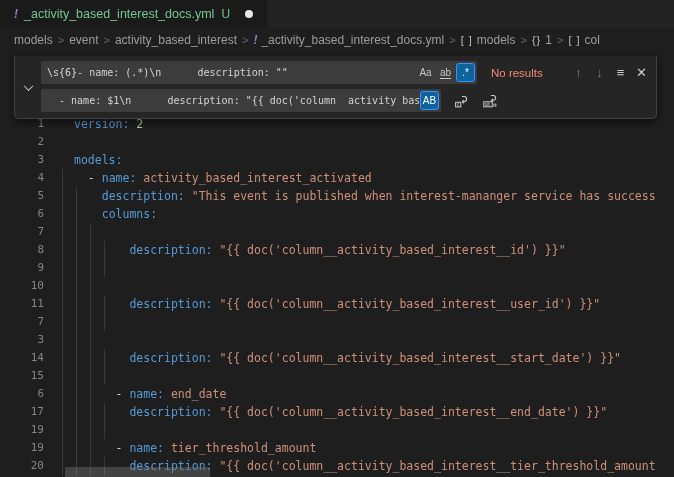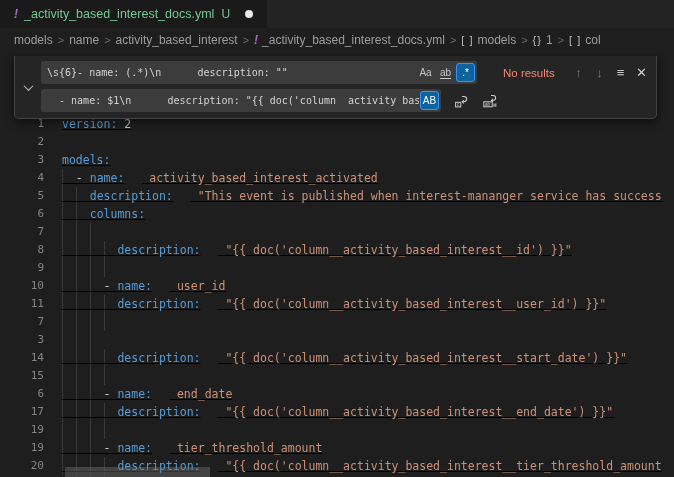--- a/index.html
+++ b/index.html
@@ -23,23 +23,23 @@
   .bc-sep { color:#6a6a6a; font-size:11px; margin:0 5px; }
   .bc-ico-yaml { color:#a074c4; font-weight:700; font-style:italic; }
   .bc-ico-sym { color:#bdbdbd; font-size:11px; letter-spacing:1px; }
   
   .editor { position:absolute; top:52px; left:0; right:0; bottom:0; overflow:hidden; }
   .code { position:absolute; top:63px; left:0; right:0; }
   .cline { position:relative; height:18px; font-family:"DejaVu Sans Mono", monospace;
     font-size:11.5px; line-height:18px; white-space:pre; }
   .ln { position:absolute; left:0; width:44px; text-align:right; color:#858585;
     font-size:11px; line-height:18px; }
-  .ltext { position:absolute; left:62px; top:0;text-decoration:underline; }
+  .ltext { position:absolute; left:74px; top:0; }
   .guide { position:absolute; top:0; bottom:0; width:1px; background:#3a3a3a; }
-  .tk-k { color:#569cd6; } .tk-s { color:#ce9178;margin-left:18px; }
+  .tk-k { color:#569cd6; } .tk-s { color:#ce9178; }
   .tk-n { color:#b5cea8; } .tk-d { color:#d0d0d0; }
   
   .findw { position:absolute; top:4px; left:14px; width:643px; z-index:5;
     background:#252526; border:1px solid #424242; border-top:none;
     border-radius:0 0 5px 5px; box-shadow:0 3px 9px rgba(0,0,0,.55);
     padding:4px 4px 5px 0; }
   .chev-zone { position:absolute; left:0; top:0; bottom:0; width:26px;
     display:flex; align-items:center; justify-content:center; cursor:pointer; }
   .chev { width:7px; height:7px; border-right:1.6px solid #c5c5c5;
     border-bottom:1.6px solid #c5c5c5; transform:rotate(45deg) translate(-1px,-1px); }
@@ -50,21 +50,21 @@
   .ftext { flex:1 1 auto; overflow:hidden; white-space:pre;
     font-family:"DejaVu Sans Mono", monospace; font-size:10px; color:#d4d4d4; }
   .find-box { width:436px; flex:none; }
   .repl-box { width:400px; flex:none; }
   .tgl { flex:none; width:19px; height:19px; margin-left:1px; display:flex;
     align-items:center; justify-content:center; border-radius:3px; color:#c8c8c8;
     font-size:10px; border:1px solid transparent; cursor:pointer;
     font-family:"Liberation Sans", sans-serif; }
   .tgl.active { background:#0e639c; border-color:#3794ff; color:#ffffff; }
   .tgl-ww span { border-bottom:1px solid currentColor; padding-bottom:0px; }
-  .results { color:#f48771; font-size:11.5px; margin-left:26px; white-space:nowrap; }
+  .results { color:#f48771; font-size:11.5px; margin-left:14px; white-space:nowrap; }
   .navgrp { margin-left:auto; display:flex; align-items:center; }
   .nbtn { width:21px; height:21px; display:flex; align-items:center; justify-content:center;
     color:#cccccc; font-size:13px; border-radius:3px; cursor:pointer; }
   .nbtn.dis { color:#7d7d7d; }
   .rbtns { display:flex; align-items:center; margin-left:10px; gap:9px; }
   .rbtn { width:20px; height:20px; display:flex; align-items:center; justify-content:center;
     border-radius:3px; cursor:pointer; }
   
   .hthumb { position:absolute; left:65px; bottom:0; width:145px; height:10px;
     background:rgba(120,120,120,.42); }
@@ -82,21 +82,21 @@
       <span class="mod-dot"></span>
     </div>
   </div>
 
   <div class="breadcrumb" id="breadcrumb">
       <span class="bc-item">
         <span>models</span>
       </span>
       <span class="bc-sep">&gt;</span>
       <span class="bc-item">
-        <span>name</span>
+        <span>event</span>
       </span>
       <span class="bc-sep">&gt;</span>
       <span class="bc-item">
         <span>activity_based_interest</span>
       </span>
       <span class="bc-sep">&gt;</span>
       <span class="bc-item">
         <span class="bc-ico-yaml">!</span>
         <span>_activity_based_interest_docs.yml</span>
       </span>
@@ -121,21 +121,21 @@
     <div class="code" id="code">
         <div class="cline"><span class="ln">1</span><span class="ltext"><span class="tk-k">version:</span><span class="tk-d"> </span><span class="tk-n">2</span></span></div>
         <div class="cline"><span class="ln">2</span><span class="ltext"></span></div>
         <div class="cline"><span class="ln">3</span><span class="ltext"><span class="tk-k">models:</span></span></div>
         <div class="cline"><span class="ln">4</span><span class="guide" style="left: 62px;"></span><span class="ltext"><span class="tk-d">  - </span><span class="tk-k">name:</span><span class="tk-s"> activity_based_interest_activated</span></span></div>
         <div class="cline"><span class="ln">5</span><span class="guide" style="left: 62px;"></span><span class="guide" style="left: 75.84px;"></span><span class="ltext"><span class="tk-d">    </span><span class="tk-k">description:</span><span class="tk-s"> "This event is published when interest-mananger service has success</span></span></div>
         <div class="cline"><span class="ln">6</span><span class="guide" style="left: 62px;"></span><span class="guide" style="left: 75.84px;"></span><span class="ltext"><span class="tk-d">    </span><span class="tk-k">columns:</span></span></div>
         <div class="cline"><span class="ln">7</span><span class="guide" style="left: 62px;"></span><span class="guide" style="left: 75.84px;"></span><span class="guide" style="left: 89.68px;"></span></div>
         <div class="cline"><span class="ln">8</span><span class="guide" style="left: 62px;"></span><span class="guide" style="left: 75.84px;"></span><span class="guide" style="left: 89.68px;"></span><span class="guide" style="left: 103.52px;"></span><span class="ltext"><span class="tk-d">        </span><span class="tk-k">description:</span><span class="tk-s"> "{{ doc('column__activity_based_interest__id') }}"</span></span></div>
         <div class="cline"><span class="ln">9</span><span class="guide" style="left: 62px;"></span><span class="guide" style="left: 75.84px;"></span><span class="guide" style="left: 89.68px;"></span><span class="guide" style="left: 103.52px;"></span><span class="ltext"></span></div>
-        <div class="cline"><span class="ln">10</span><span class="guide" style="left: 62px;"></span><span class="guide" style="left: 75.84px;"></span><span class="guide" style="left: 89.68px;"></span><span class="ltext"><span class="tk-d">      - </span><span class="tk-k">name:</span><span class="tk-s"> user_id</span></span></div>
+        <div class="cline"><span class="ln">10</span><span class="guide" style="left: 62px;"></span><span class="guide" style="left: 75.84px;"></span><span class="guide" style="left: 89.68px;"></span></div>
         <div class="cline"><span class="ln">11</span><span class="guide" style="left: 62px;"></span><span class="guide" style="left: 75.84px;"></span><span class="guide" style="left: 89.68px;"></span><span class="guide" style="left: 103.52px;"></span><span class="ltext"><span class="tk-d">        </span><span class="tk-k">description:</span><span class="tk-s"> "{{ doc('column__activity_based_interest__user_id') }}"</span></span></div>
         <div class="cline"><span class="ln">7</span><span class="guide" style="left: 62px;"></span><span class="guide" style="left: 75.84px;"></span><span class="guide" style="left: 89.68px;"></span><span class="guide" style="left: 103.52px;"></span><span class="ltext"></span></div>
         <div class="cline"><span class="ln">3</span><span class="guide" style="left: 62px;"></span><span class="guide" style="left: 75.84px;"></span><span class="guide" style="left: 89.68px;"></span></div>
         <div class="cline"><span class="ln">14</span><span class="guide" style="left: 62px;"></span><span class="guide" style="left: 75.84px;"></span><span class="guide" style="left: 89.68px;"></span><span class="guide" style="left: 103.52px;"></span><span class="ltext"><span class="tk-d">        </span><span class="tk-k">description:</span><span class="tk-s"> "{{ doc('column__activity_based_interest__start_date') }}"</span></span></div>
         <div class="cline"><span class="ln">15</span><span class="guide" style="left: 62px;"></span><span class="guide" style="left: 75.84px;"></span><span class="guide" style="left: 89.68px;"></span><span class="guide" style="left: 103.52px;"></span><span class="ltext"></span></div>
         <div class="cline"><span class="ln">6</span><span class="guide" style="left: 62px;"></span><span class="guide" style="left: 75.84px;"></span><span class="guide" style="left: 89.68px;"></span><span class="ltext"><span class="tk-d">      - </span><span class="tk-k">name:</span><span class="tk-s"> end_date</span></span></div>
         <div class="cline"><span class="ln">17</span><span class="guide" style="left: 62px;"></span><span class="guide" style="left: 75.84px;"></span><span class="guide" style="left: 89.68px;"></span><span class="guide" style="left: 103.52px;"></span><span class="ltext"><span class="tk-d">        </span><span class="tk-k">description:</span><span class="tk-s"> "{{ doc('column__activity_based_interest__end_date') }}"</span></span></div>
         <div class="cline"><span class="ln">19</span><span class="guide" style="left: 62px;"></span><span class="guide" style="left: 75.84px;"></span><span class="guide" style="left: 89.68px;"></span><span class="guide" style="left: 103.52px;"></span><span class="ltext"></span></div>
         <div class="cline"><span class="ln">19</span><span class="guide" style="left: 62px;"></span><span class="guide" style="left: 75.84px;"></span><span class="guide" style="left: 89.68px;"></span><span class="ltext"><span class="tk-d">      - </span><span class="tk-k">name:</span><span class="tk-s"> tier_threshold_amount</span></span></div>
         <div class="cline"><span class="ln">20</span><span class="guide" style="left: 62px;"></span><span class="guide" style="left: 75.84px;"></span><span class="guide" style="left: 89.68px;"></span><span class="guide" style="left: 103.52px;"></span><span class="ltext"><span class="tk-d">        </span><span class="tk-k">description:</span><span class="tk-s"> "{{ doc('column__activity_based_interest__tier_threshold_amount</span></span></div>

